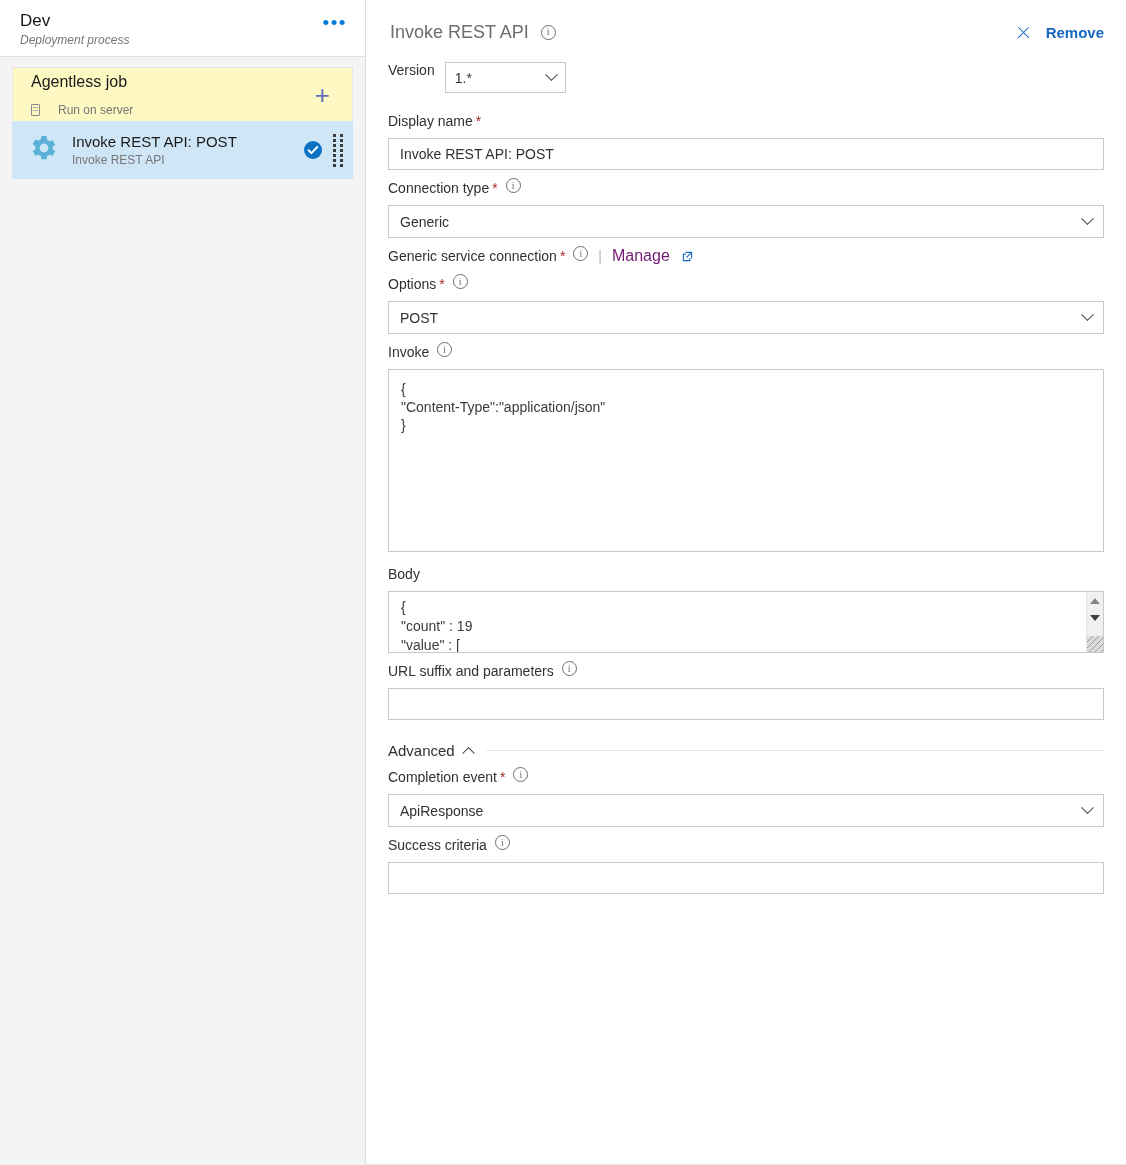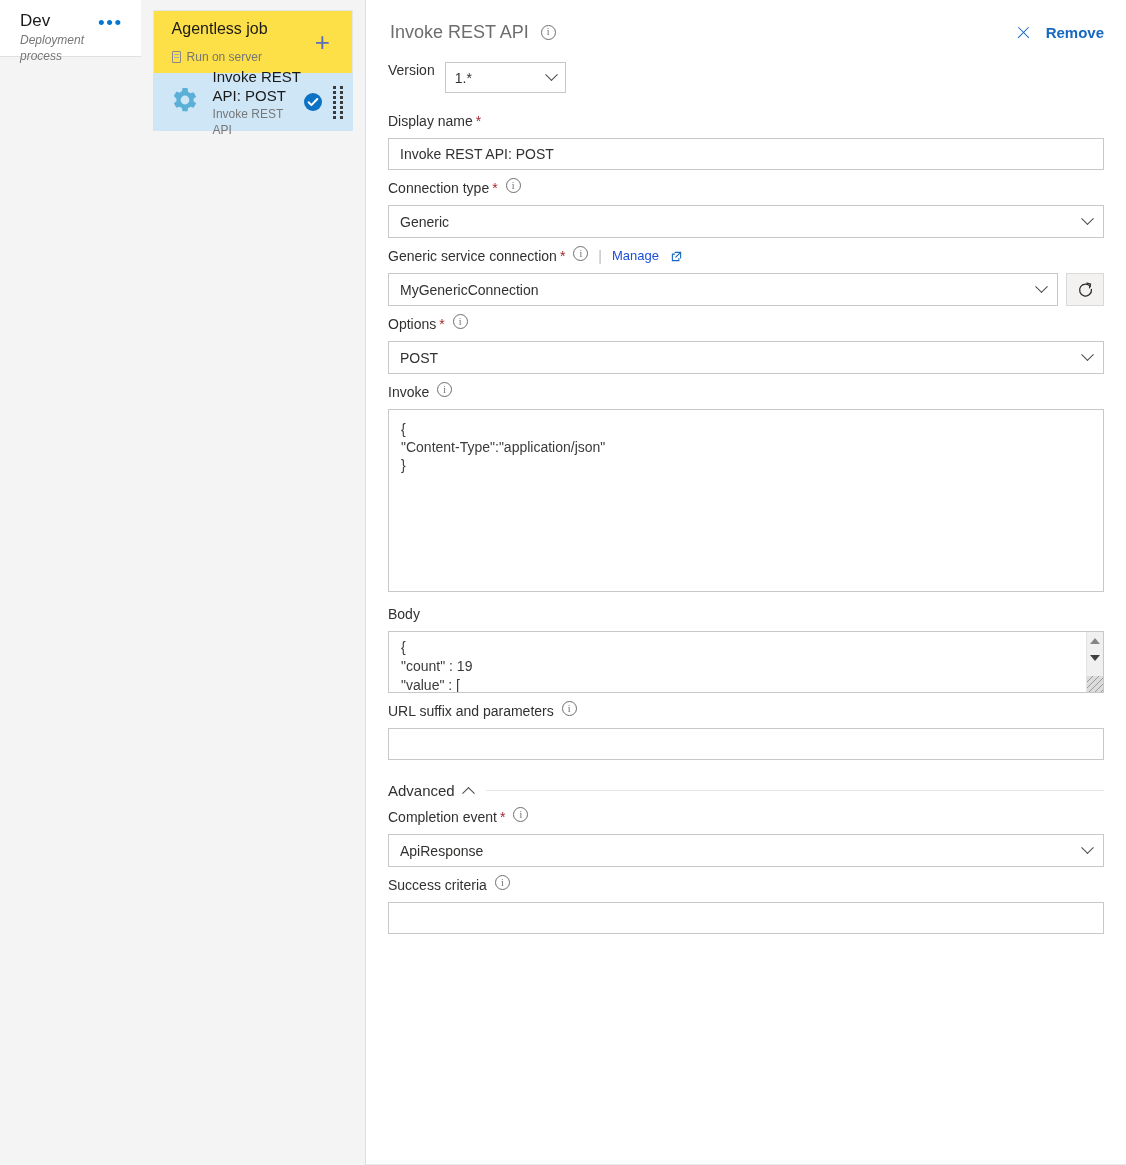--- a/index.html
+++ b/index.html
@@ -18,21 +18,21 @@
     overflow: hidden;
   }
 
   
   .left-panel {
     width: 366px;
     height: 100%;
     background: #f4f4f4;
     border-right: 1px solid #dddddd;
     display: flex;
-    flex-direction: row;
+    flex-direction: column;
     flex: 0 0 366px;
   }
   .process-header {
     background: #ffffff;
     border-bottom: 1px solid #e0e0e0;
     height: 57px;
     padding: 8px 14px 0 20px;
     display: flex;
     justify-content: space-between;
     align-items: flex-start;
@@ -57,44 +57,44 @@
     line-height: 14px;
     letter-spacing: 1.5px;
     padding: 8px 4px;
     cursor: pointer;
     user-select: none;
   }
 
   .jobs-area { padding: 10px 0 0 0; }
 
   .job-card {
-    background: #fde047;
+    background: #fef9c3;
     margin: 0 12px 0 12px;
     border: 1px solid #e6e6e6;
     border-bottom: none;
-    height: 63px;
+    height: 54px;
     display: flex;
     align-items: center;
     justify-content: space-between;
     padding: 0 16px 0 18px;
   }
   .job-left { line-height: 1; }
   .job-title {
     font-size: 16px;
     color: #1a1a1a;
     line-height: 20px;
   }
   .job-sub {
     font-size: 12px;
     color: #767676;
     line-height: 16px;
     margin-top: 10px;
     display: flex;
     align-items: center;
-    gap: 6px;
+    gap: 18px;
   }
   .server-icon {
     display: inline-block;
     width: 9px; height: 12px;
     border: 1px solid #888;
     border-radius: 1px;
     position: relative;
     flex: 0 0 auto;
   }
   .server-icon::after {
@@ -245,22 +245,22 @@
     border-radius: 50%;
     color: #6e6e6e;
     font-size: 10px;
     line-height: 1;
     font-family: "Liberation Serif", serif;
     cursor: pointer;
     flex: 0 0 auto;
   }
   .pipe { color: #b9b9b9; margin: 0 2px; }
   .manage-link {
-    color: #1d4ed8;
-    font-size: 13px;
+    color: #701a75;
+    font-size: 16px;
     text-decoration: none;
     cursor: pointer;
     display: inline-flex;
     align-items: center;
     gap: 12px;
   }
 
   .text-input {
     width: 100%;
     height: 32px;
@@ -524,32 +524,20 @@
           <span class="pipe">|</span>
           <span class="manage-link">
             <span>Manage</span>
             <svg width="11" height="11" viewBox="0 0 12 12" aria-hidden="true">
               <path d="M4.5 1.5h6v6" stroke="#1668c1" stroke-width="1.2" fill="none" stroke-linecap="round"></path>
               <path d="M10.3 1.7L5.2 6.8" stroke="#1668c1" stroke-width="1.2" fill="none" stroke-linecap="round"></path>
               <path d="M8.6 8.1v2.4H1.5V3.4h2.4" stroke="#1668c1" stroke-width="1.2" fill="none" stroke-linecap="round" stroke-linejoin="round"></path>
             </svg>
           </span>
         </div>
-        <div class="with-refresh">
-          <div class="select-box">
-            <span>MyGenericConnection</span>
-            <span class="chev"></span>
-          </div>
-          <div class="refresh-btn">
-            <svg width="17" height="17" viewBox="0 0 20 20" aria-hidden="true">
-              <path d="M15.6 6.4A7 7 0 1 0 17 10" stroke="#2b2b2b" stroke-width="1.5" fill="none" stroke-linecap="round"></path>
-              <path d="M11.6 2.4l4.4 1.3-1.3 4.4" stroke="#2b2b2b" stroke-width="1.5" fill="none" stroke-linecap="round" stroke-linejoin="round"></path>
-            </svg>
-          </div>
-        </div>
       </div>
 
       <div class="field">
         <div class="field-label">
           <span class="lbl-text">Options</span>
           <span class="req">*</span>
           <span class="info-icon">i</span>
         </div>
         <div class="select-box">
           <span>POST</span>

